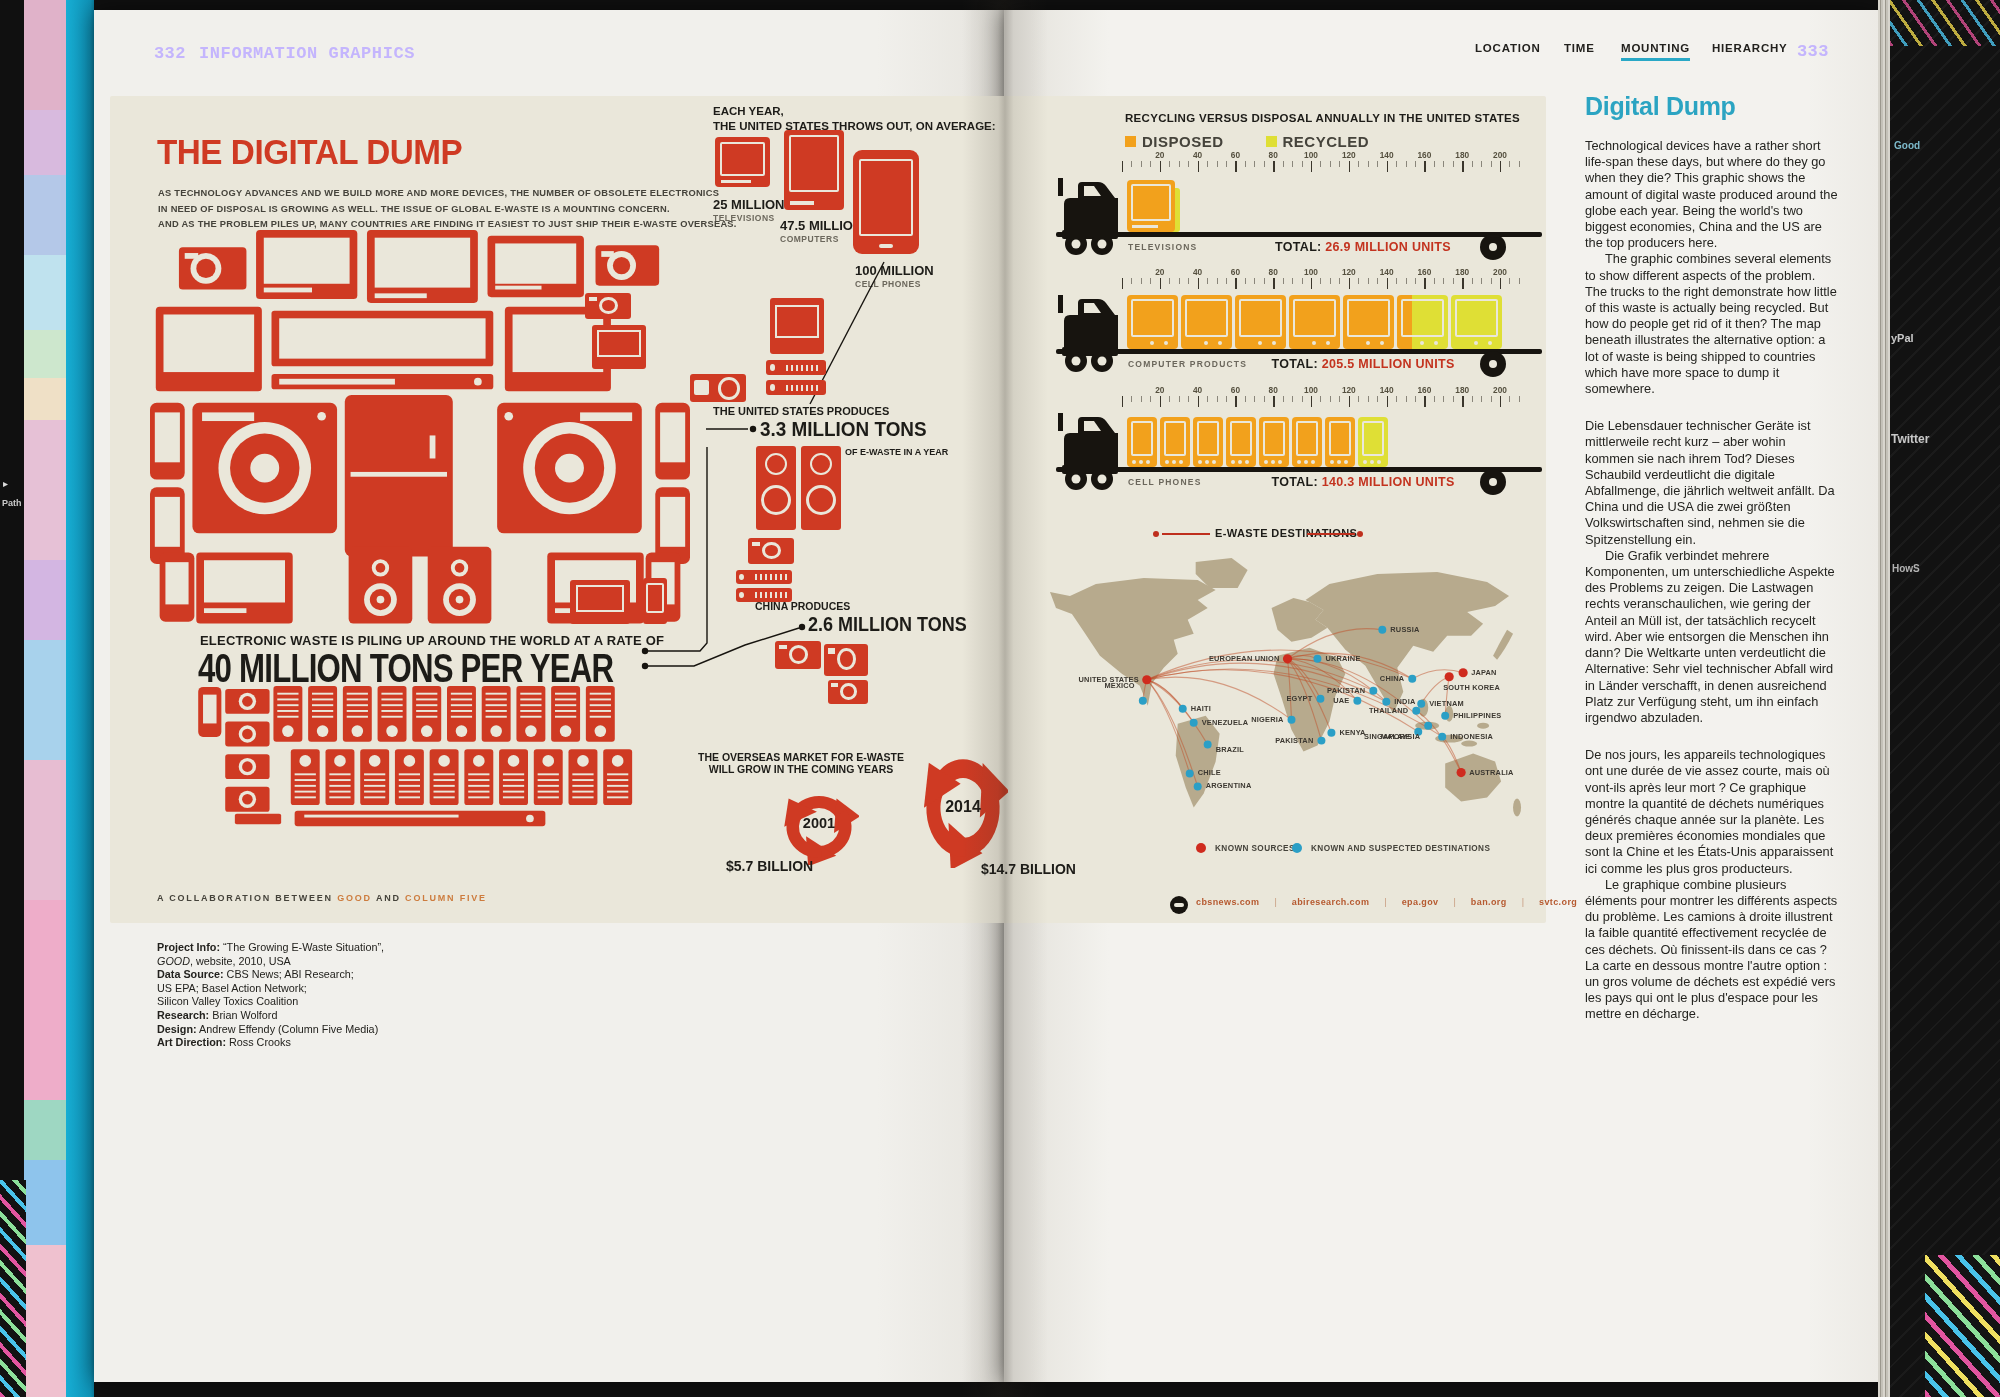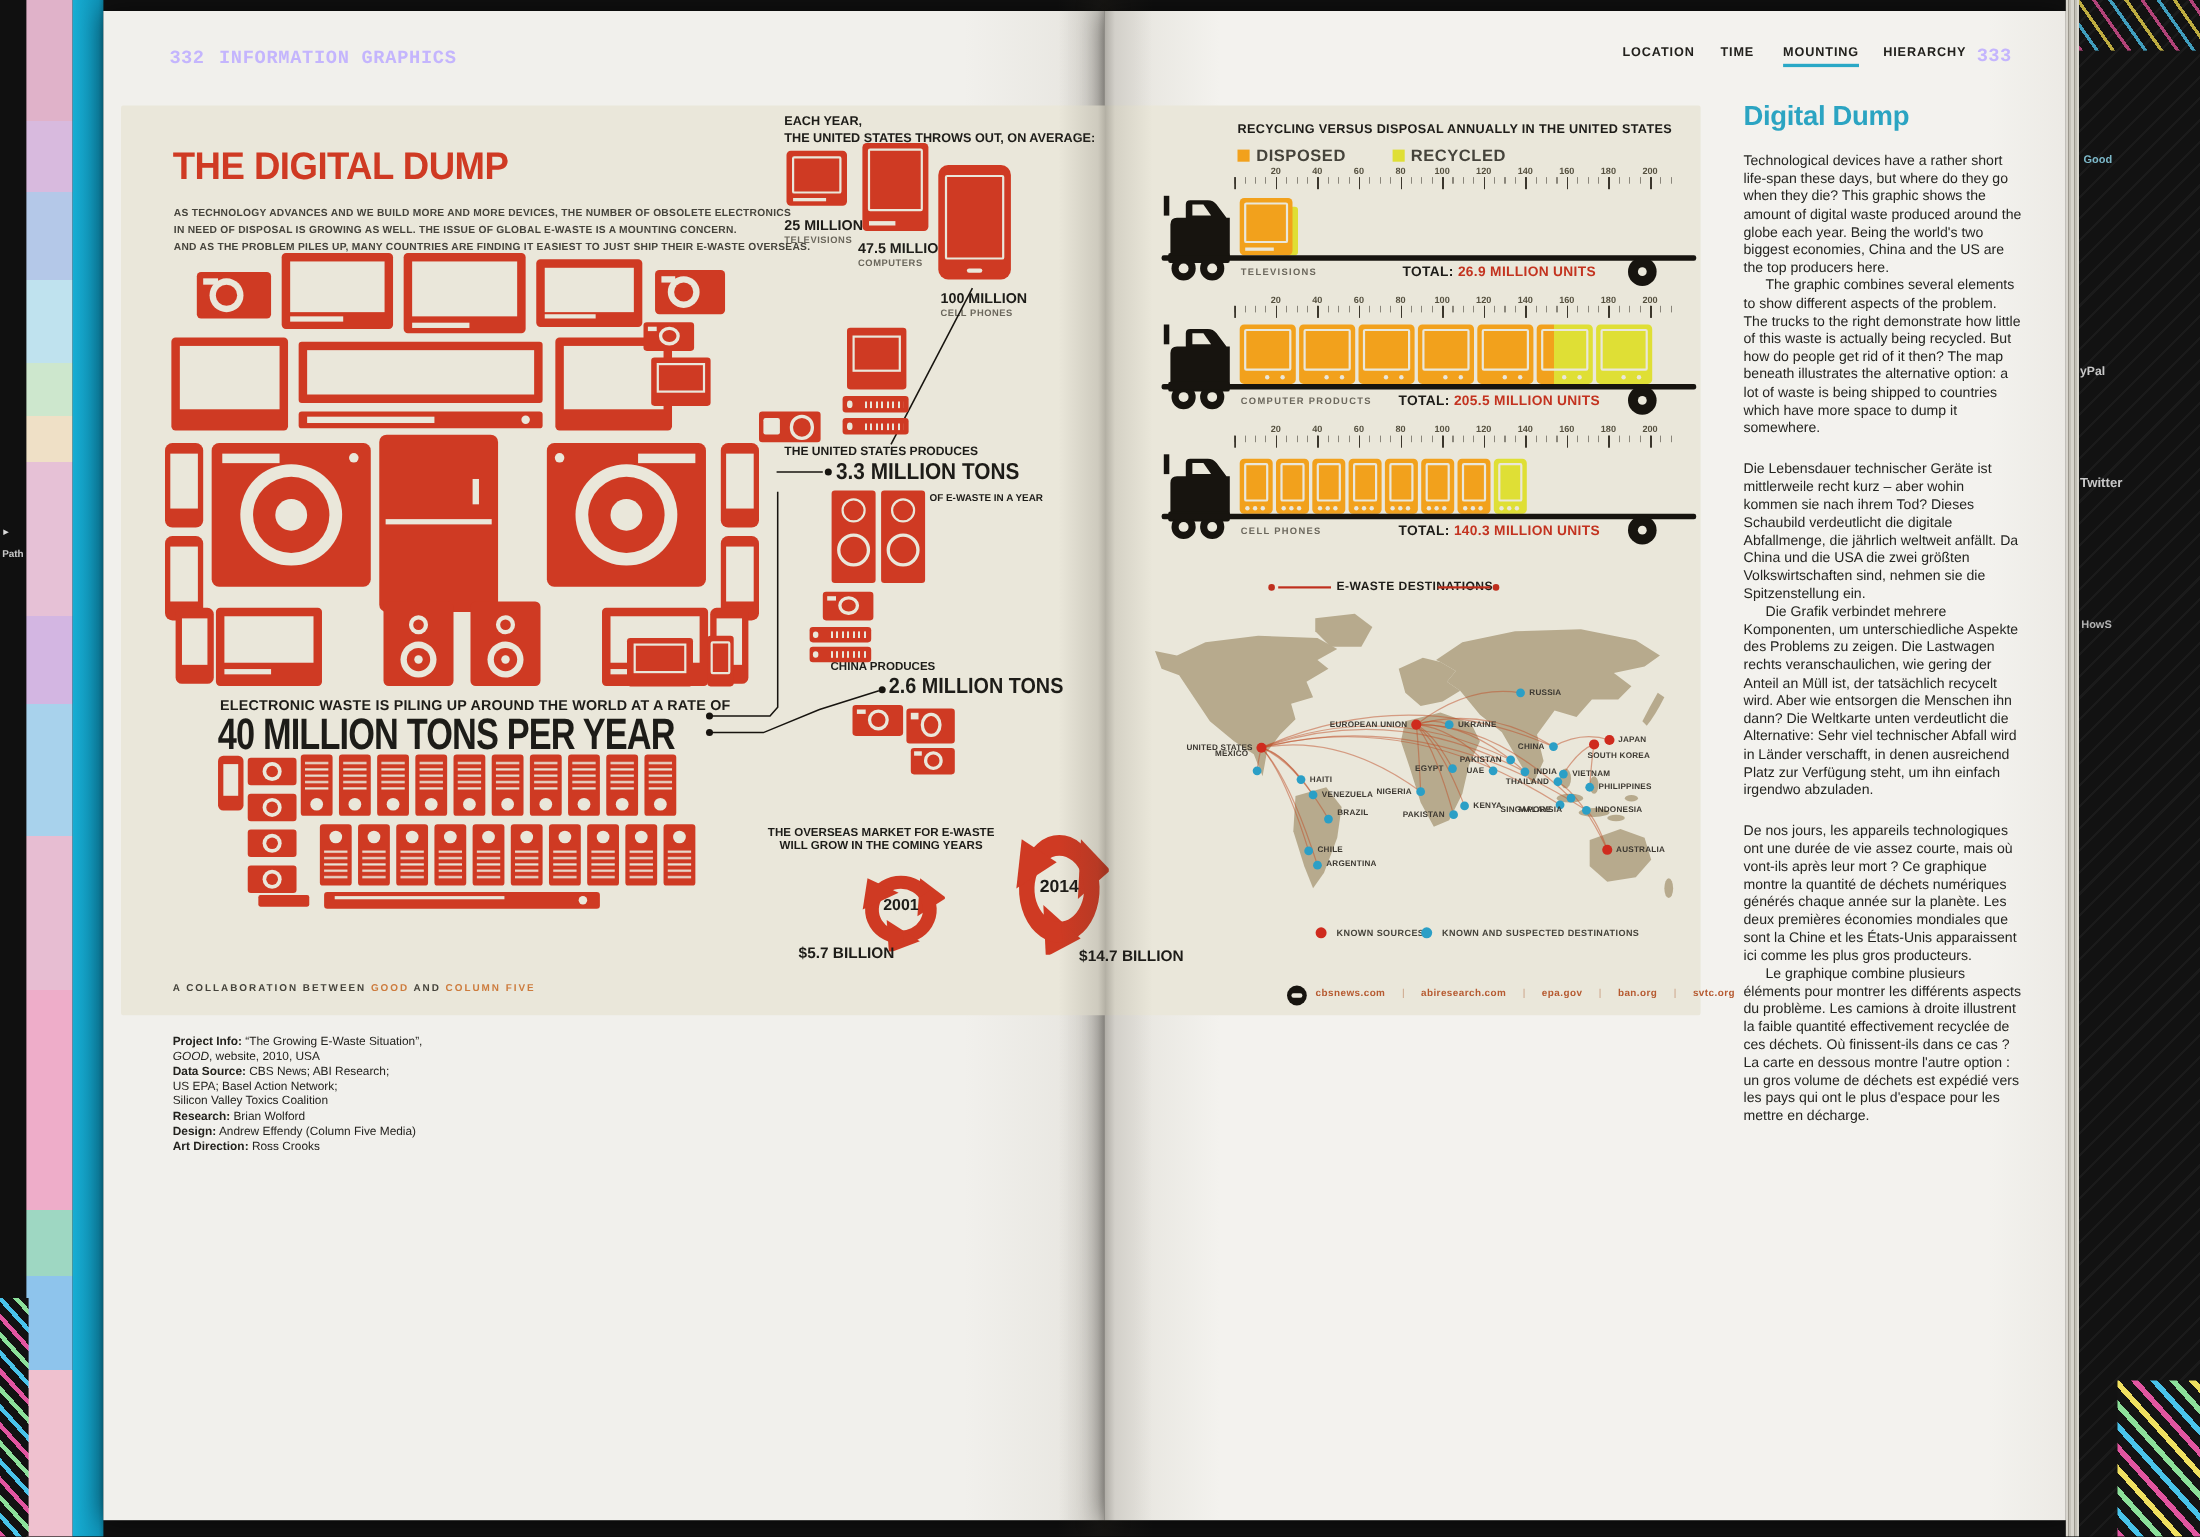--- a/index.html
+++ b/index.html
@@ -726,21 +726,21 @@
     </svg>
     <div id="map-labels" style="position:absolute;inset:0;">
         <div class="map-label" style="right: 403.2px; top: 123.145px;">UNITED STATES</div>
         <div class="map-label" style="right: 262.485px; top: 102.29px;">EUROPEAN UNION</div>
         <div class="map-label" style="left: 423.16px; top: 116.193px;">JAPAN</div>
         <div class="map-label" style="left: 395.188px; top: 131.166px;">SOUTH KOREA</div>
         <div class="map-label" style="left: 421.164px; top: 215.503px;">AUSTRALIA</div>
         <div class="map-label" style="right: 407.192px; top: 129px;">MEXICO</div>
         <div class="map-label" style="left: 142.727px; top: 151.945px;">HAITI</div>
         <div class="map-label" style="left: 153.705px; top: 165.848px;">VENEZUELA</div>
-        <div class="map-label" style="left: 167.677px; top: 182px;">BRAZIL</div>
+        <div class="map-label" style="left: 167.677px; top: 193px;">BRAZIL</div>
         <div class="map-label" style="left: 149.713px; top: 216.497px;">CHILE</div>
         <div class="map-label" style="left: 157.697px; top: 229.407px;">ARGENTINA</div>
         <div class="map-label" style="left: 342.323px; top: 73.4897px;">RUSSIA</div>
         <div class="map-label" style="left: 277.455px; top: 102.29px;">UKRAINE</div>
         <div class="map-label" style="right: 229.552px; top: 142.014px;">EGYPT</div>
         <div class="map-label" style="right: 258.493px; top: 162.869px;">NIGERIA</div>
         <div class="map-label" style="left: 291.426px; top: 175.779px;">KENYA</div>
         <div class="map-label" style="right: 228.554px; top: 183.724px;">PAKISTAN</div>
         <div class="map-label" style="right: 192.626px; top: 144px;">UAE</div>
         <div class="map-label" style="right: 176.659px; top: 134.069px;">PAKISTAN</div>

